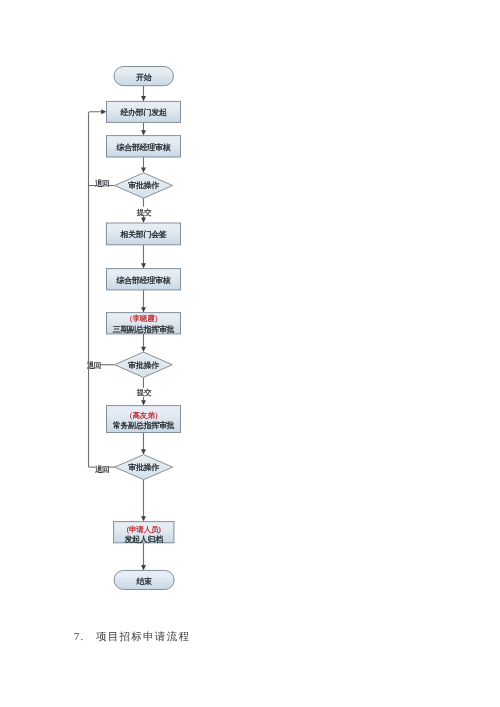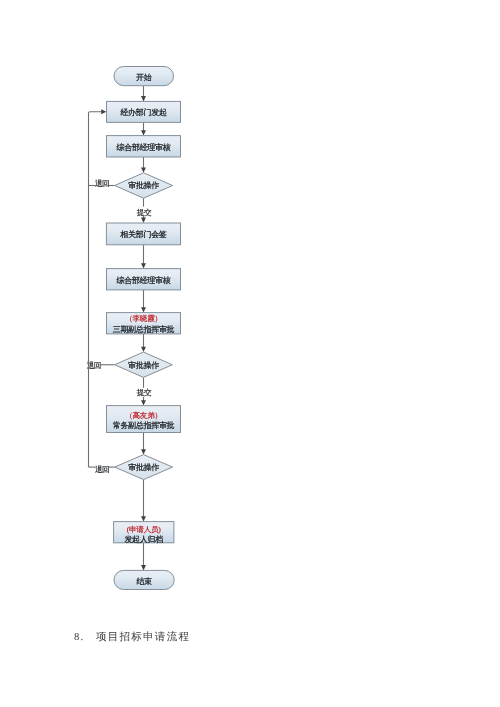--- a/index.html
+++ b/index.html
@@ -130,14 +130,14 @@
       <rect class="lblbg" x="95.0" y="465.1" width="13.8" height="8.7"></rect>
       <text class="edgelabel" x="102.0" y="472.3">退回</text>
     </g>
 
     <g>
       <path class="conn" d="M88.5 467.1 L88.5 113.3 Q88.5 111.7 90.1 111.7 L101.8 111.7"></path>
       <polygon class="head" points="101.2,109.25 101.2,114.15 106.3,111.70"></polygon>
     </g>
   </svg>
 
-  <div class="caption">8.   项目招标申请流程</div>
+  <div class="caption">7.   项目招标申请流程</div>
 </div>
 
 </body></html>

